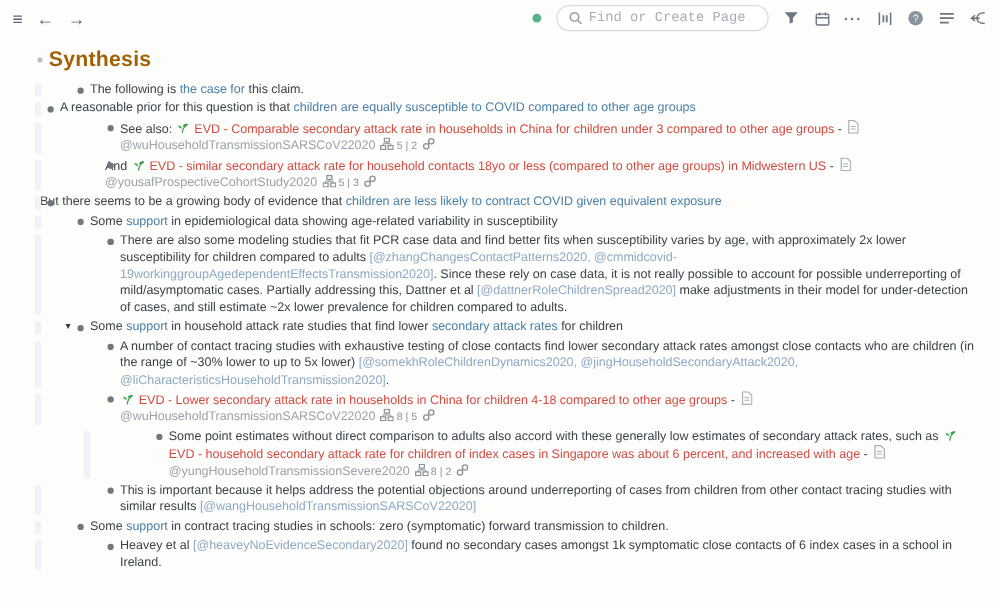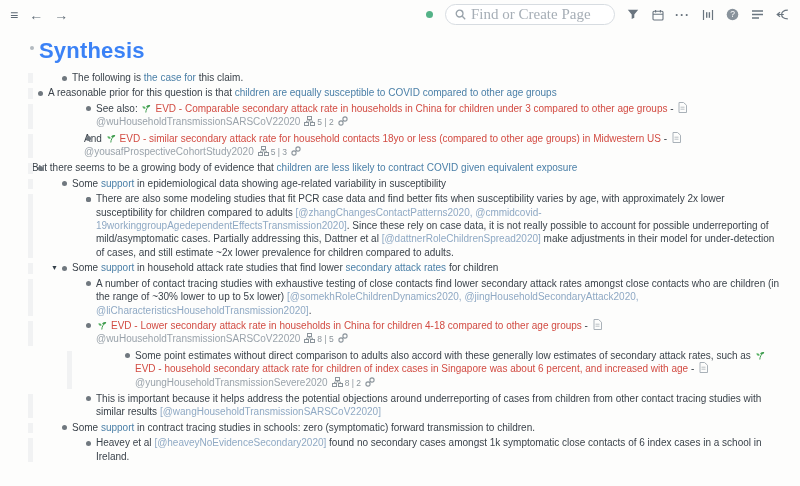--- a/index.html
+++ b/index.html
@@ -8,29 +8,29 @@
     font-family:"Liberation Sans",sans-serif;color:#3b434b;position:relative;
   }
   
   .topbar{display:flex;align-items:center;height:23px;padding:3px 10px 0 10px;}
   .tb-left{display:flex;align-items:center;gap:11px;color:#5f6b76;}
   .tb-glyph{font-size:14px;line-height:14px;cursor:pointer;user-select:none;}
   .tb-right{margin-left:auto;display:flex;align-items:center;gap:10px;color:#6a757f;}
   .sync-dot{width:7px;height:7px;border-radius:50%;background:#54b287;margin-right:2px;}
   .search{display:flex;align-items:center;gap:5px;border:1px solid #d7dce1;border-radius:12px;
           height:19px;width:150px;padding:0 9px;background:#fff;}
-  .search input{border:none;outline:none;width:100%;font-size:15px;color:#55606a;
-          font-family:Liberation Serif, serif;background:transparent;padding:0;}
+  .search input{border:none;outline:none;width:100%;font-size:11px;color:#55606a;
+          font-family:Liberation Mono, monospace;background:transparent;padding:0;}
   .search input::placeholder{color:#a6aeb6;}
   .tb-icon{display:inline-flex;align-items:center;justify-content:center;width:15px;height:15px;cursor:pointer;}
   .tb-more{font-size:12px;font-weight:bold;letter-spacing:1px;cursor:pointer;color:#6a757f;}
   
   .title-row{position:relative;margin:12px 0 7px 0;}
   .title-dot{position:absolute;left:30px;top:8px;width:4px;height:4px;border-radius:50%;background:#b3bac0;}
-  h1{margin:0 0 0 39px;font-size:22px;font-weight:600;color:#3b82f6;letter-spacing:.2px;}
+  h1{margin:0 0 0 39px;font-size:17px;font-weight:600;color:#a16207;letter-spacing:.2px;}
   
   .outline{width:780px;}
   .block{position:relative;margin-bottom:2px;font-size:10px;line-height:13.4px;}
   .block::before{content:"";position:absolute;left:28px;top:2px;bottom:1px;width:5px;background:#f1f2f3;}
   .bullet{position:absolute;top:4.5px;width:5px;height:5px;border-radius:50%;background:#70787f;cursor:pointer;}
   .caret{position:absolute;top:0px;font-size:7px;color:#333f49;cursor:pointer;}
   .st{color:#3b434b;}
   .slink{color:#4a7fa7;color:#4a7fa7;cursor:pointer;}
   .scite{color:#8fa9c4;cursor:pointer;}
   .sref{color:#9aa3ab;cursor:pointer;}

